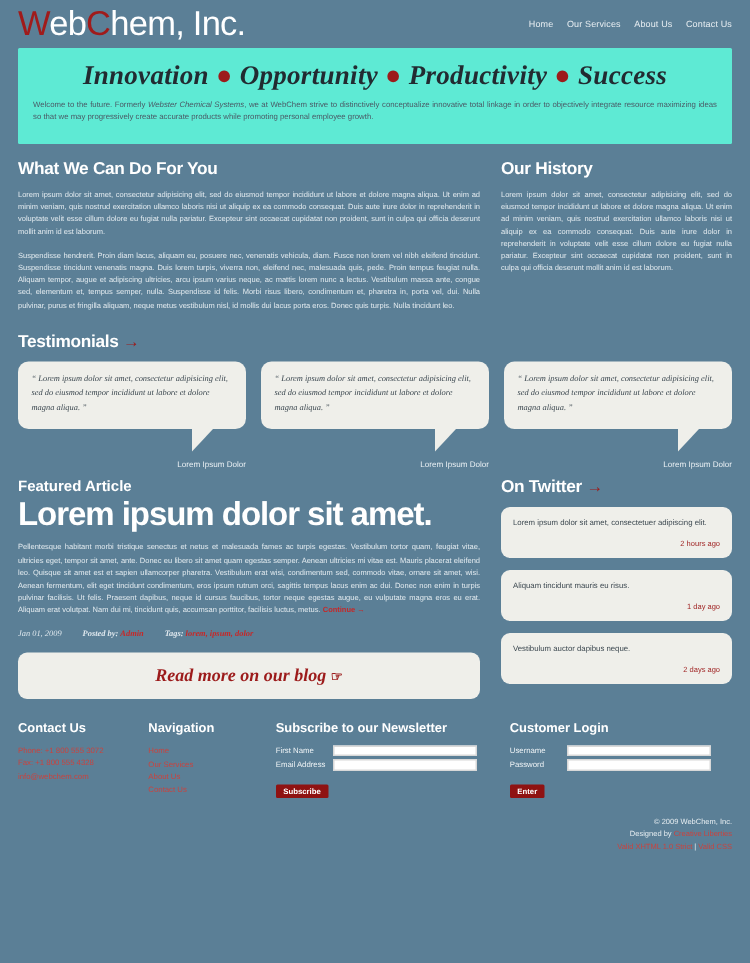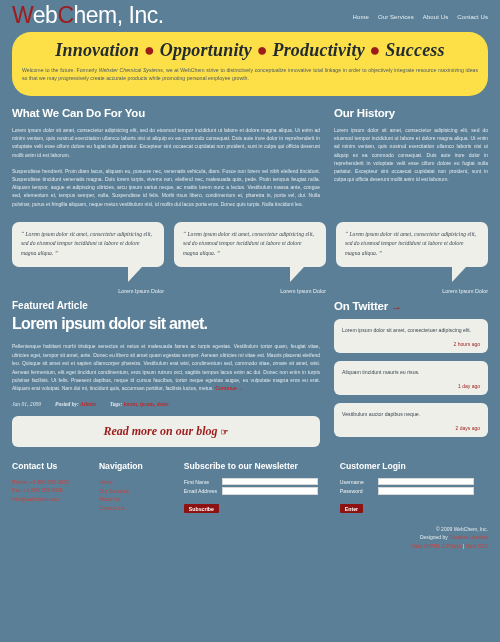--- a/index.html
+++ b/index.html
@@ -15,21 +15,21 @@
 
   
   .masthead { display: flex; align-items: flex-start; justify-content: space-between; padding-top: 2px; }
   .logo { font-size: 23px; font-weight: 400; letter-spacing: -0.5px; line-height: 26px; color: #ffffff; }
   .logo .hl { color: #a01b1b; }
   .topnav { display: flex; gap: 9px; padding-top: 12px; }
   .topnav a { color: #e8eef2; font-size: 6px; text-decoration: none; letter-spacing: .1px; }
 
   
   .banner {
-    background: #fde047; border-radius: 19px; margin-top: 4px;
+    background: #5eead4; border-radius: 1px; margin-top: 4px;
     padding: 7px 10px 8px 10px; color: #33414b;
   }
   .tagline {
     font-family: "Liberation Serif", serif; font-style: italic; font-weight: 700;
     font-size: 18px; text-align: center; color: #222b31; letter-spacing: .2px; line-height: 22px;
     white-space: nowrap;
   }
   .tagline .dot { color: #9c1b1b; font-style: normal; font-weight: 700; }
   .welcome { font-size: 5.2px; line-height: 8.4px; text-align: justify; color: #4a5a66; margin-top: 5px; }
   .welcome i { font-style: italic; }
@@ -66,21 +66,21 @@
   .bubble::after {
     content: ""; position: absolute; right: 22px; bottom: -15px;
     width: 0; height: 0;
     border-left: 14px solid #efefea;
     border-bottom: 15px solid transparent;
   }
   .testi-author { font-size: 5.4px; color: #eaf0f4; text-align: right; margin-top: 21px; }
 
   
   .feat-kicker { font-size: 10px; font-weight: 700; color: #fff; margin: 0 0 1px 0; }
-  .feat-title { font-size: 16px; font-weight: 700; color: #fff; margin: 0 0 6px 0; letter-spacing: -.7px; line-height: 24px; }
+  .feat-title { font-size: 22px; font-weight: 700; color: #fff; margin: 0 0 6px 0; letter-spacing: -.7px; line-height: 24px; }
   .feat-body { font-size: 5px; line-height: 8.4px; text-align: justify; color: #e2eaef; margin: 0; }
   .continue { color: #c62828; font-weight: 700; text-decoration: none; }
   .meta {
     margin-top: 8px; font-family: "Liberation Serif", serif; font-style: italic;
     font-size: 5.6px; color: #dfe8ee; display: flex; gap: 14px; align-items: center;
   }
   .meta b { font-weight: 700; }
   .meta a { color: #c62828; font-weight: 700; text-decoration: none; }
 
   .tweet {
@@ -151,20 +151,21 @@
       <p class="body">Lorem ipsum dolor sit amet, consectetur adipisicing elit, sed do eiusmod tempor incididunt ut labore et dolore magna aliqua. Ut enim ad minim veniam, quis nostrud exercitation ullamco laboris nisi ut aliquip ex ea commodo consequat. Duis aute irure dolor in reprehenderit in voluptate velit esse cillum dolore eu fugiat nulla pariatur. Excepteur sint occaecat cupidatat non proident, sunt in culpa qui officia deserunt mollit anim id est laborum.</p>
       <p class="body last">Suspendisse hendrerit. Proin diam lacus, aliquam eu, posuere nec, venenatis vehicula, diam. Fusce non lorem vel nibh eleifend tincidunt. Suspendisse tincidunt venenatis magna. Duis lorem turpis, viverra non, eleifend nec, malesuada quis, pede. Proin tempus feugiat nulla. Aliquam tempor, augue et adipiscing ultricies, arcu ipsum varius neque, ac mattis lorem nunc a lectus. Vestibulum massa ante, congue sed, elementum et, tempus semper, nulla. Suspendisse id felis. Morbi risus libero, condimentum et, pharetra in, porta vel, dui. Nulla pulvinar, purus et fringilla aliquam, neque metus vestibulum nisl, id mollis dui lacus porta eros. Donec quis turpis. Nulla tincidunt leo.</p>
     </div>
     <div class="col-side">
       <h2 class="sec">Our History</h2>
       <p class="body last">Lorem ipsum dolor sit amet, consectetur adipisicing elit, sed do eiusmod tempor incididunt ut labore et dolore magna aliqua. Ut enim ad minim veniam, quis nostrud exercitation ullamco laboris nisi ut aliquip ex ea commodo consequat. Duis aute irure dolor in reprehenderit in voluptate velit esse cillum dolore eu fugiat nulla pariatur. Excepteur sint occaecat cupidatat non proident, sunt in culpa qui officia deserunt mollit anim id est laborum.</p>
     </div>
   </div>
 
   <div class="testi-wrap">
+    <h2 class="sec"><span>Testimonials</span><span class="arrow">→</span></h2>
     <div class="testi-row">
       <div class="testi">
         <div class="bubble">“ Lorem ipsum dolor sit amet, consectetur adipisicing elit, sed do eiusmod tempor incididunt ut labore et dolore magna aliqua. ”</div>
         <div class="testi-author">Lorem Ipsum Dolor</div>
       </div>
       <div class="testi">
         <div class="bubble">“ Lorem ipsum dolor sit amet, consectetur adipisicing elit, sed do eiusmod tempor incididunt ut labore et dolore magna aliqua. ”</div>
         <div class="testi-author">Lorem Ipsum Dolor</div>
       </div>
       <div class="testi">

